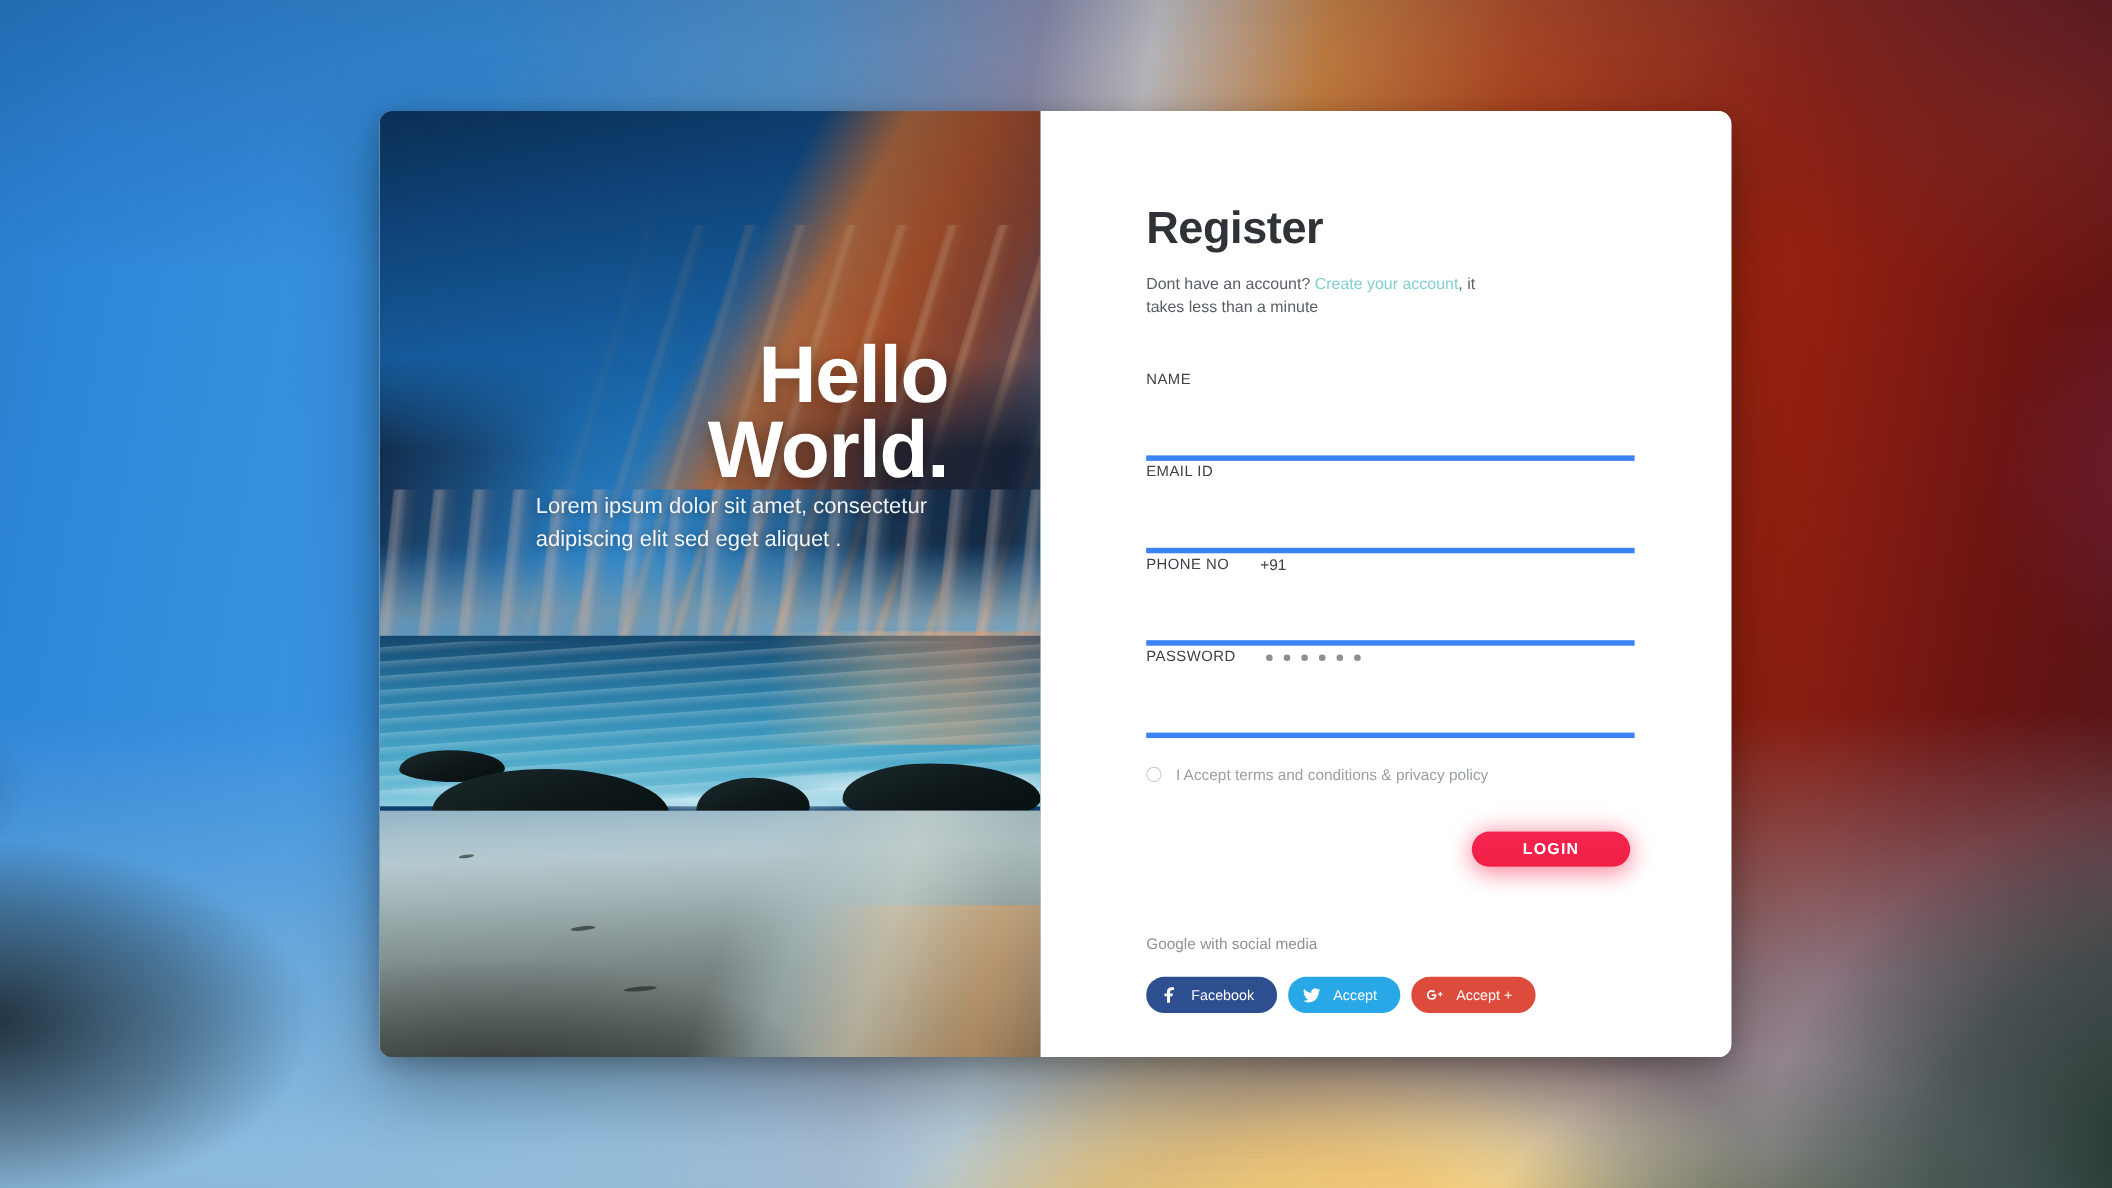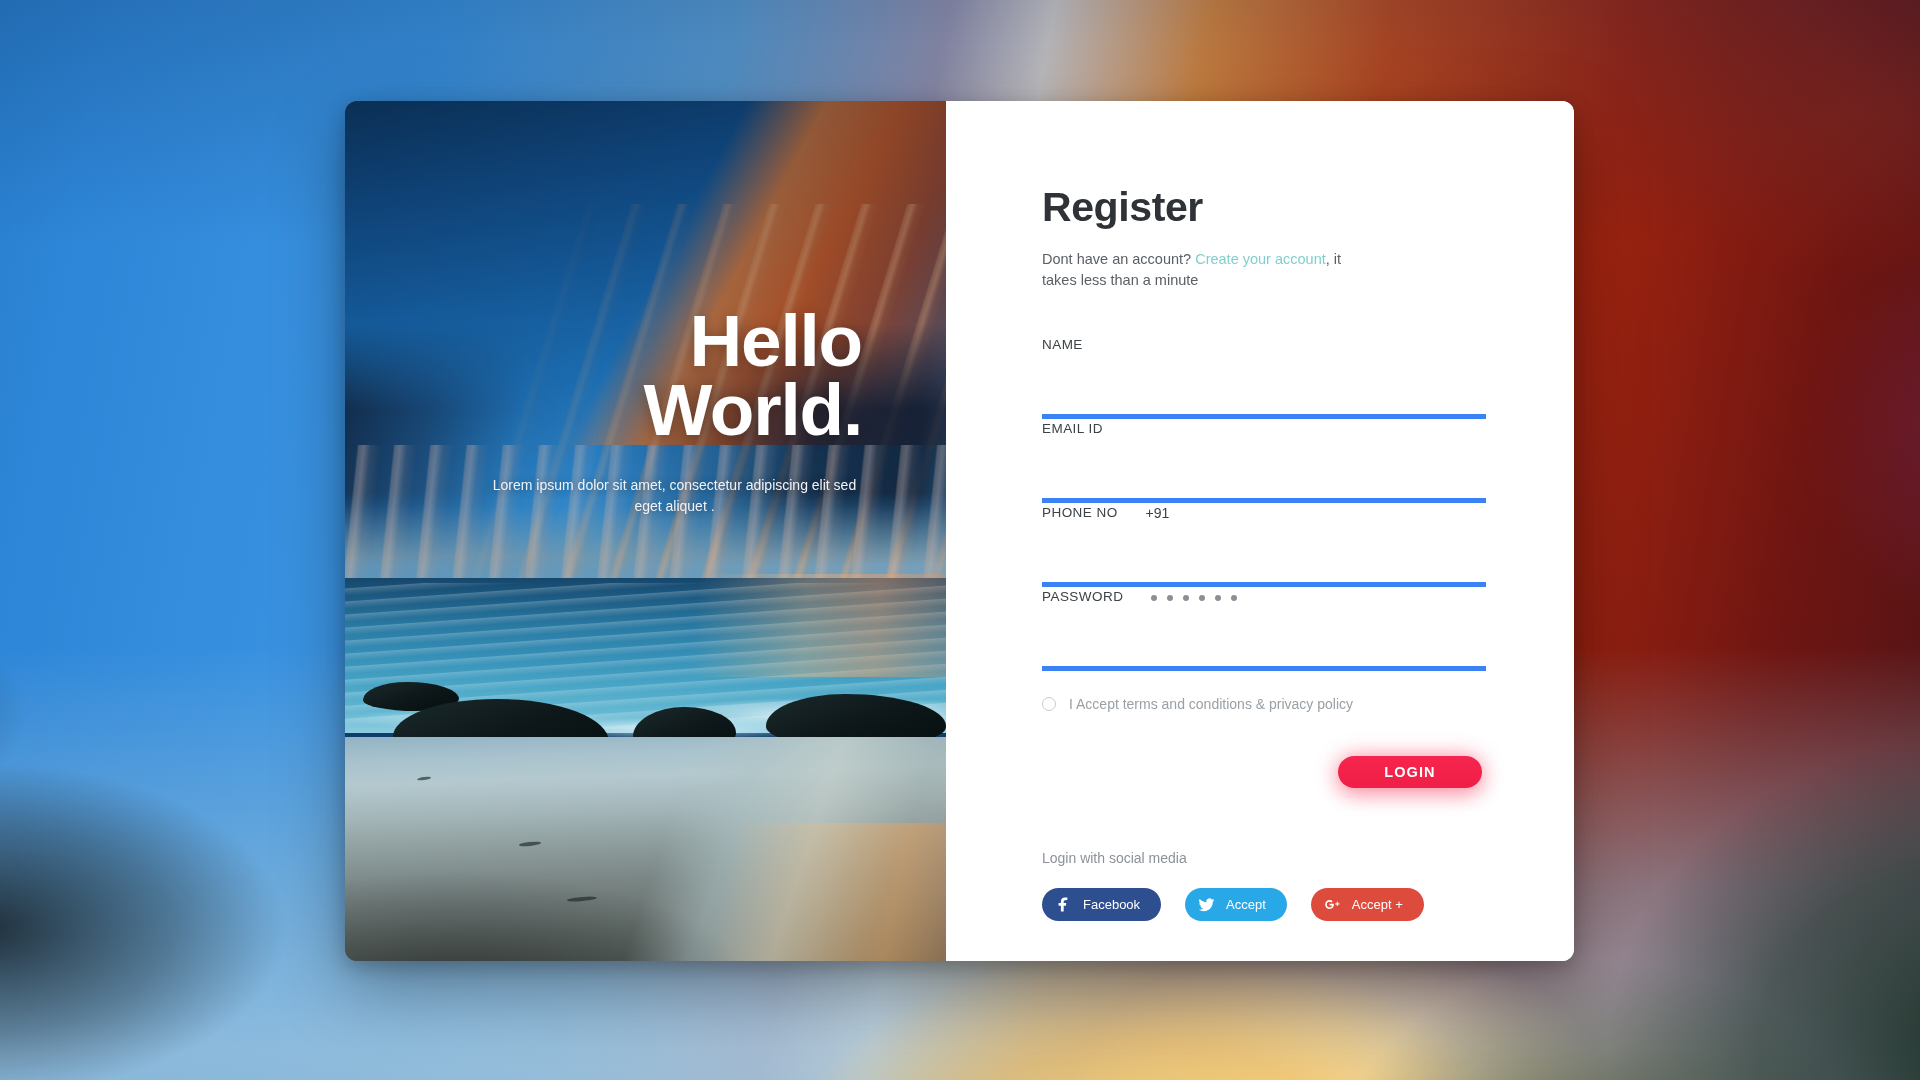--- a/index.html
+++ b/index.html
@@ -259,25 +259,24 @@
     color: #fff;
     font-size: 73px;
     font-weight: 700;
     line-height: 0.95;
     letter-spacing: -1.2px;
     text-align: right;
     text-shadow: 0 2px 14px rgba(0,0,0,0.28);
   }
   .hero-h1 .line2 { display: block; }
   .hero-sub {
-    margin-top: 30px;
     color: #f0f4f8;
-    font-size: 14px;
+    font-size: 20px;
     line-height: 1.52;
-    text-align: center;
+    text-align: left;
     padding-left: 55px;
     text-shadow: 0 1px 8px rgba(0,0,0,0.35);
   }
   #hero-dim-label {
     position: absolute;
     left: 0; right: 0;
     top: 582px;
     text-align: center;
     color: #f2f8fb;
     font-size: 30px;
@@ -387,21 +386,21 @@
     font-family: "Liberation Sans", sans-serif;
   }
 
   .social-title {
     margin-top: 62px;
     font-size: 14px;
     color: #8c9297;
   }
   .social-row {
     display: flex;
-    gap: 24px;
+    gap: 10px;
     margin-top: 22px;
     align-items: flex-end;
   }
   .social-btn {
     height: 33px;
     border: none;
     border-radius: 17px;
     display: flex;
     align-items: center;
     gap: 11px;
@@ -511,21 +510,21 @@
 
     <div class="accept-row">
       <span class="radio-circle"></span>
       <span class="accept-text">I Accept terms and conditions &amp; privacy policy</span>
     </div>
 
     <div class="login-row">
       <button id="login-button">LOGIN</button>
     </div>
 
-    <p class="social-title">Login with social media</p>
+    <p class="social-title">Google with social media</p>
 
     <div class="social-row">
 
       <button class="social-btn fb">
         <span class="sicon">
           <svg width="17" height="17" viewBox="0 0 24 24" aria-hidden="true">
             <path fill="#ffffff" d="M15.1 5.6h2.3V2.2c-.4-.05-1.8-.17-3.4-.17-3.37 0-5.68 2.06-5.68 5.85V10H5.1v3.8h3.22V22h3.95v-8.2h3.1l.49-3.8h-3.59V8.25c0-1.1.3-1.85 1.83-1.85z"></path>
           </svg>
         </span>
         <span class="slabel">Facebook</span>

